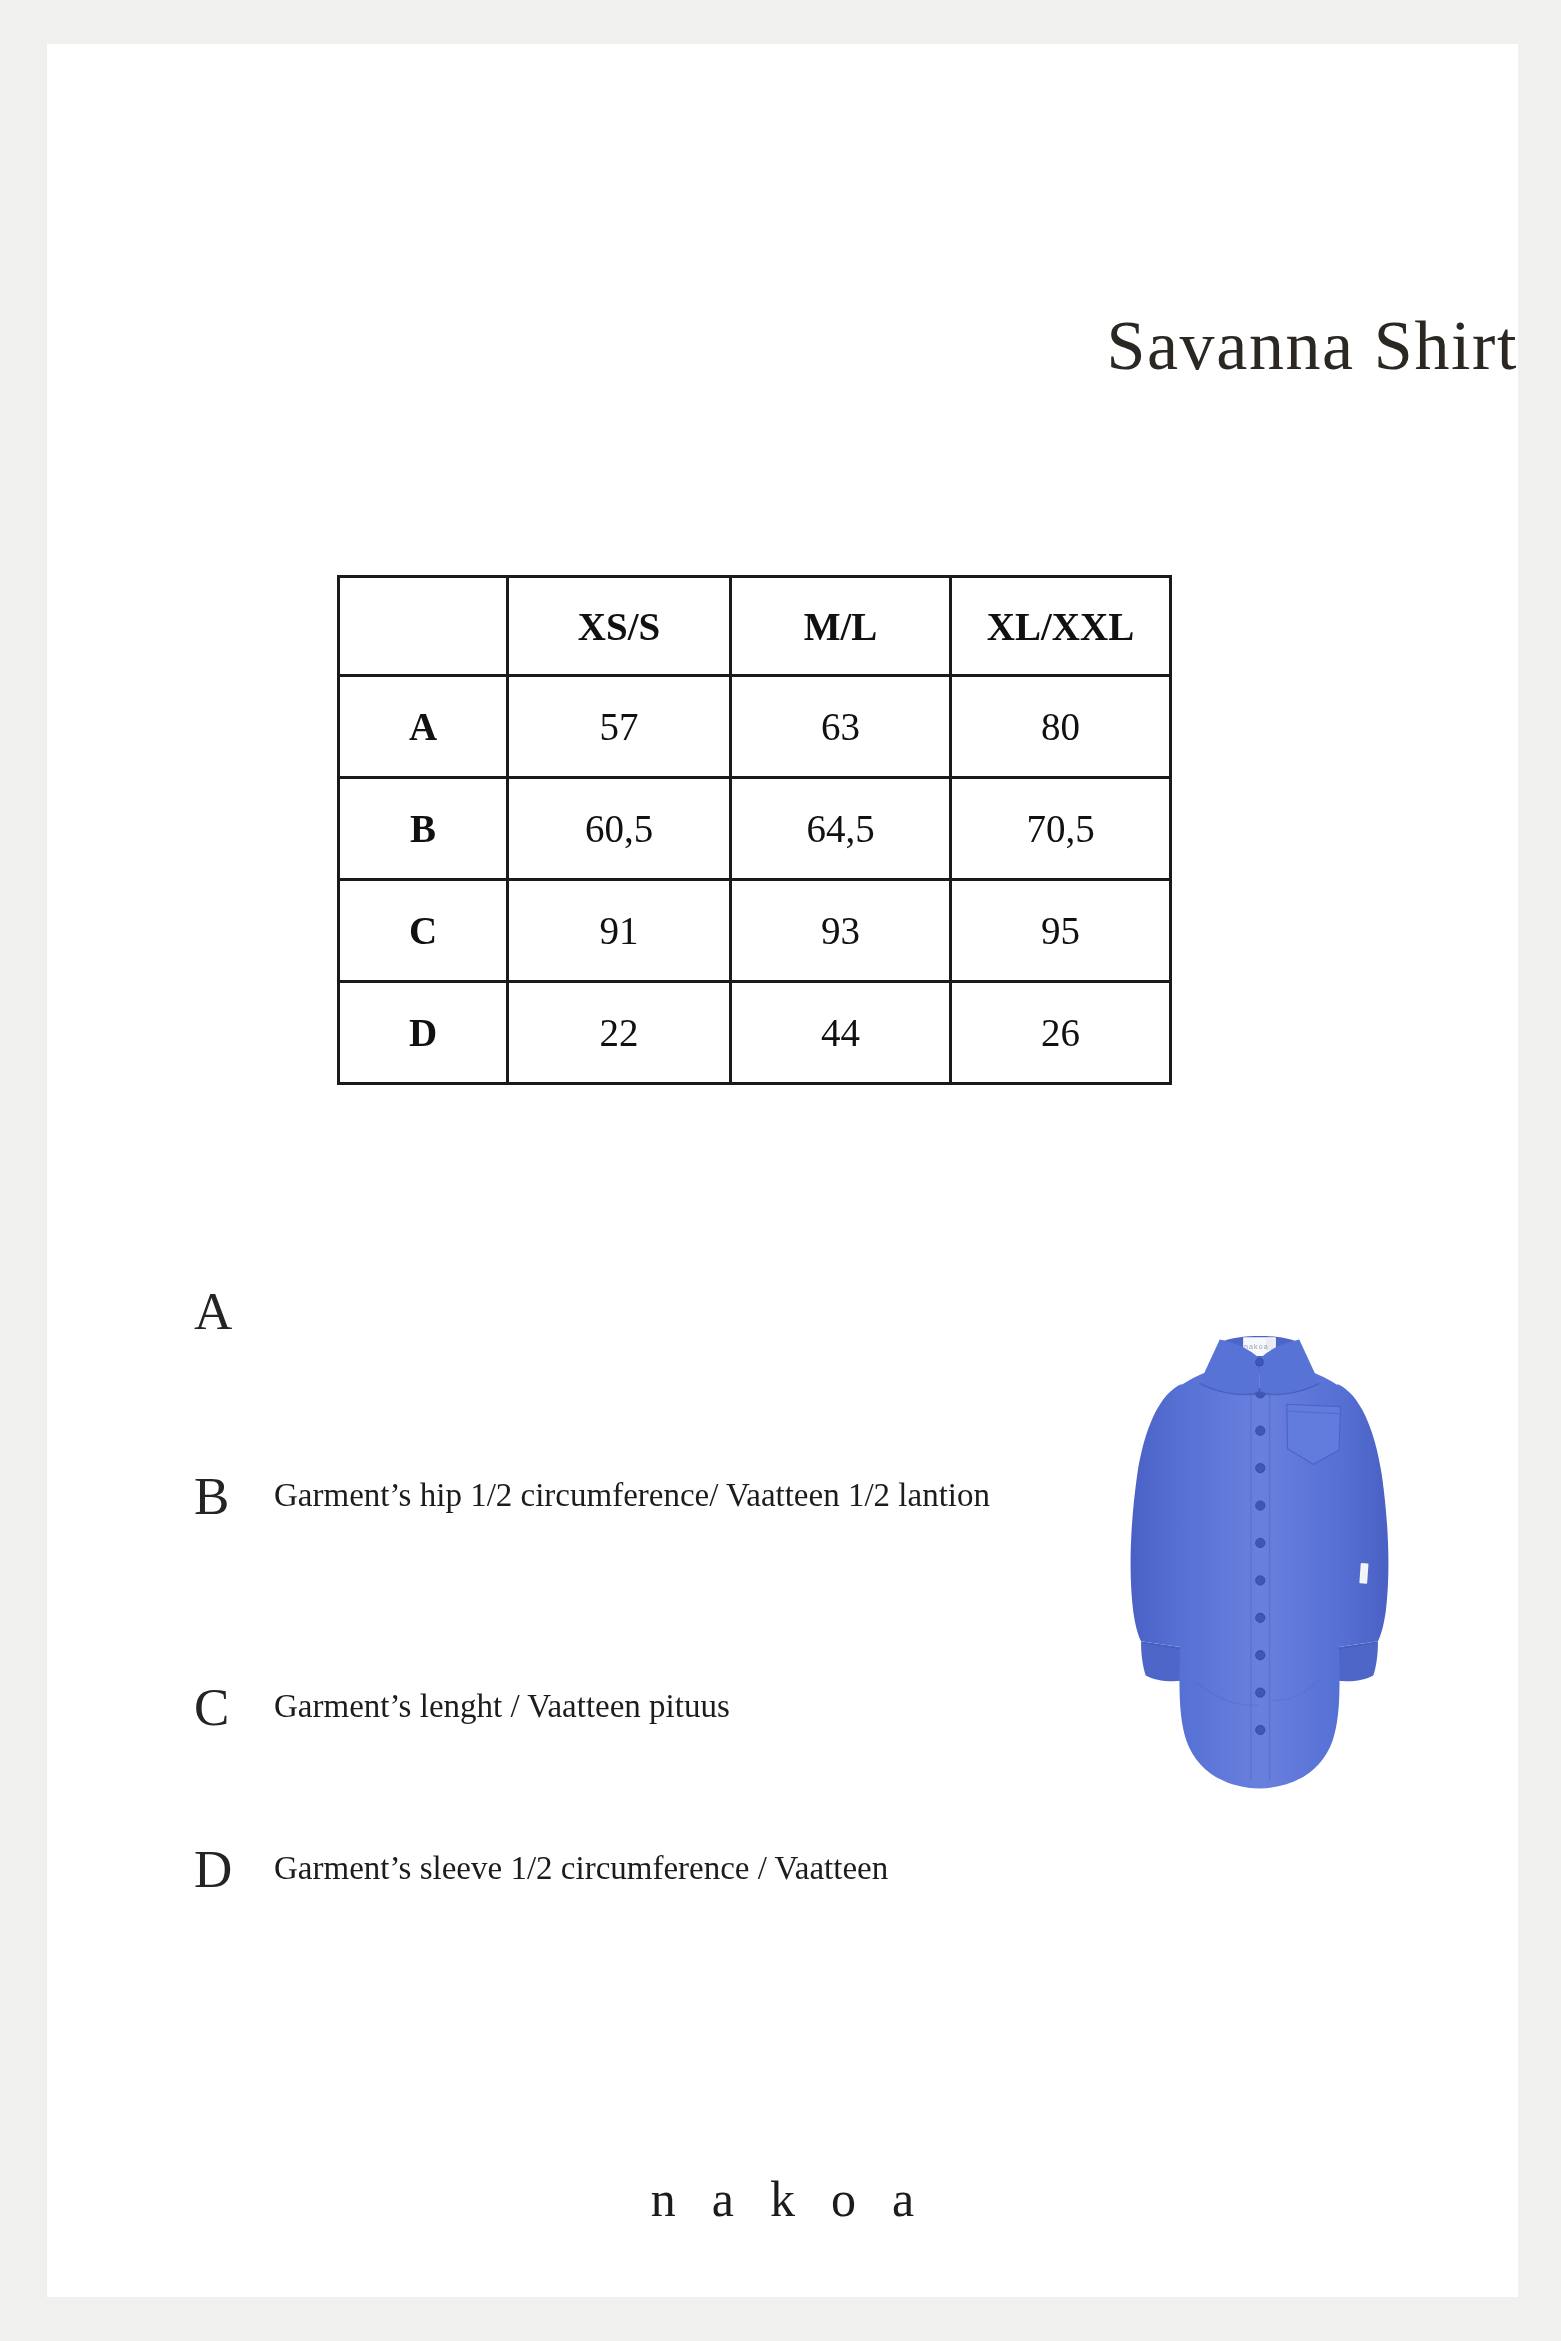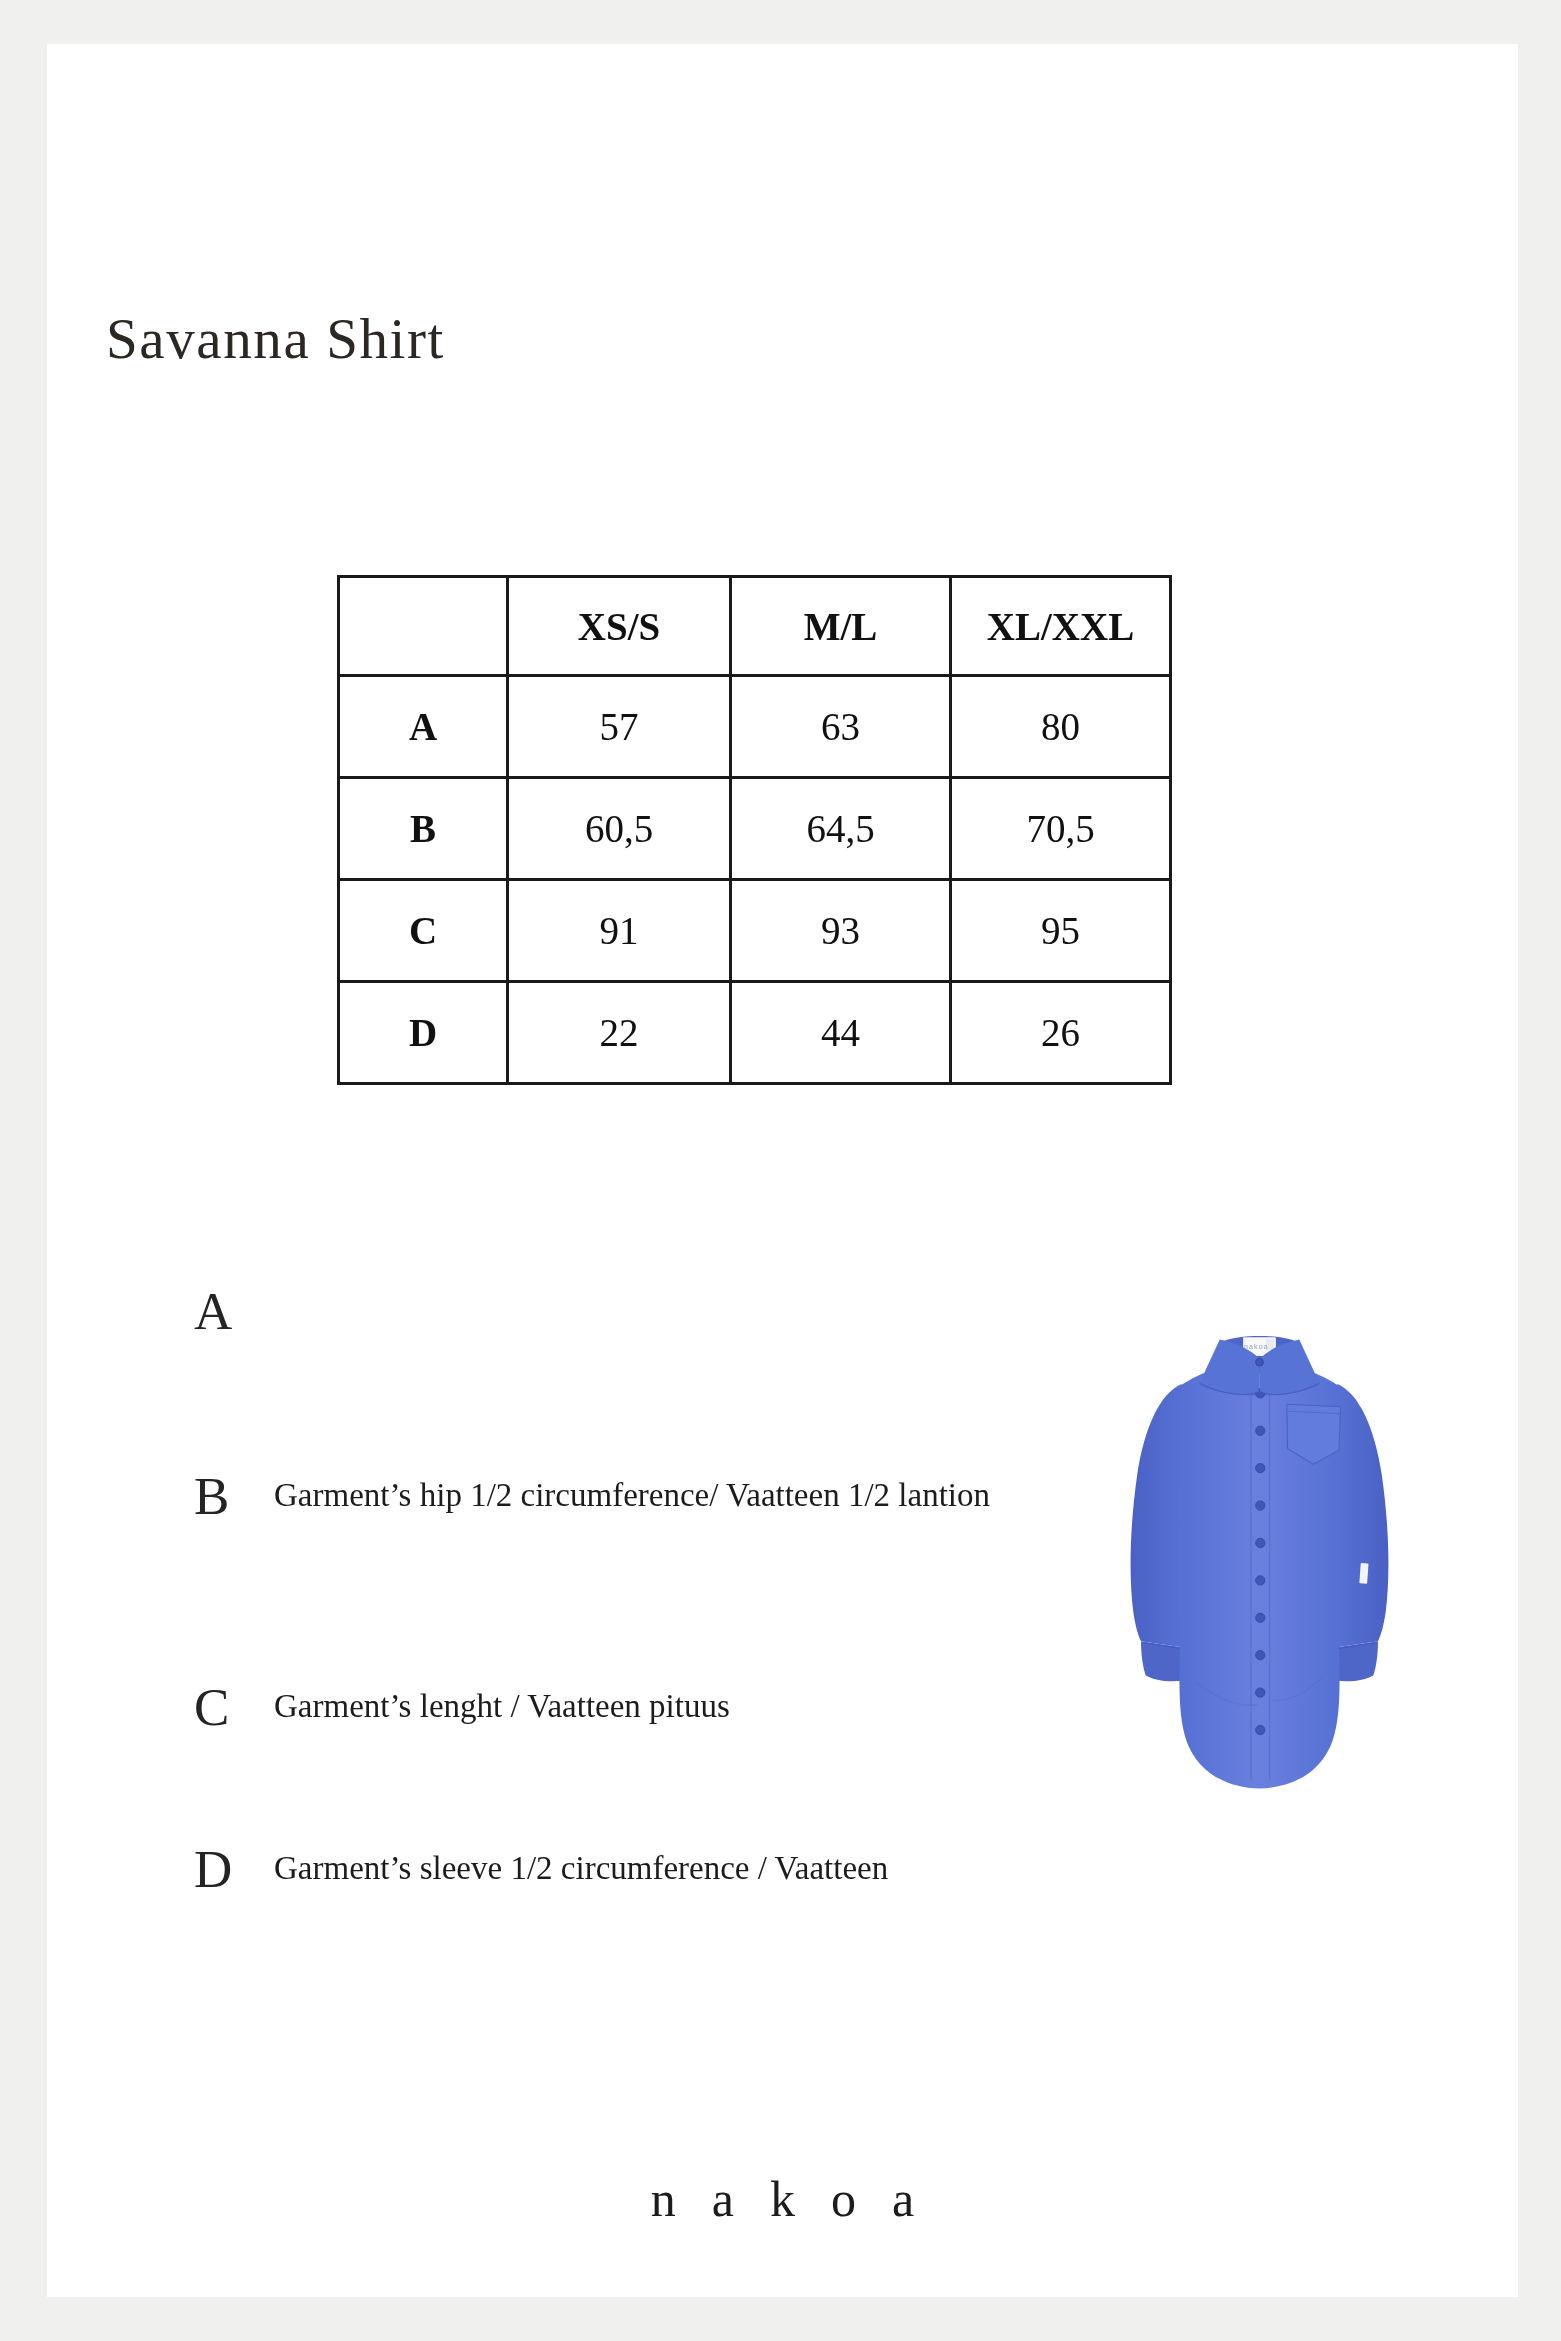--- a/index.html
+++ b/index.html
@@ -13,22 +13,22 @@
   .card {
     position: absolute;
     left: 47px; top: 44px;
     width: 1471px; height: 2253px;
     background: #ffffff;
   }
   .title {
     position: absolute;
     left: 0; right: 0; top: 262px;
     margin: 0 0 0 59px;
-    text-align: left;
-    font-size: 57px;
+    text-align: right;
+    font-size: 70px;
     font-weight: 500;
     letter-spacing: 1.6px;
     color: #2b2722;
     font-family: "Liberation Serif", serif;
   }
   
   .size-table {
     position: absolute;
     left: 290px; top: 531px;
     border-collapse: collapse;

